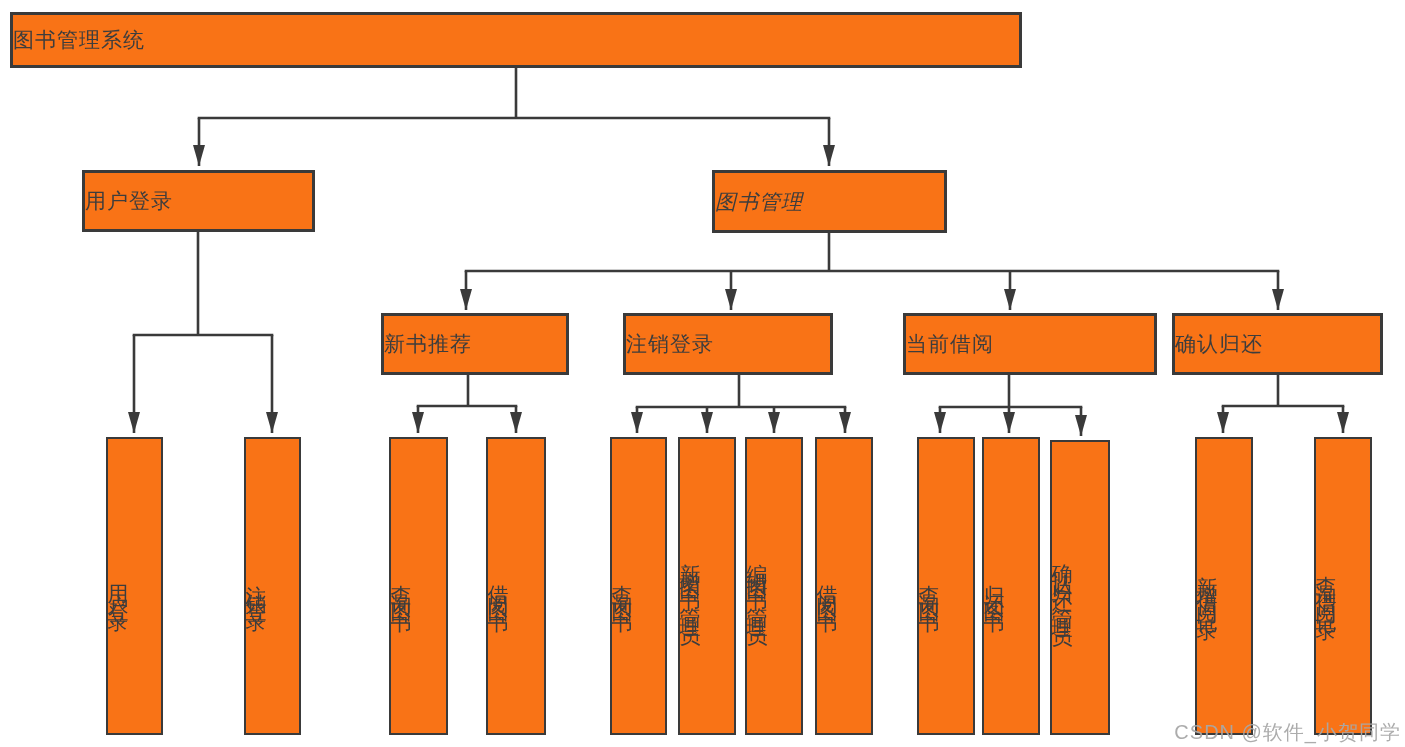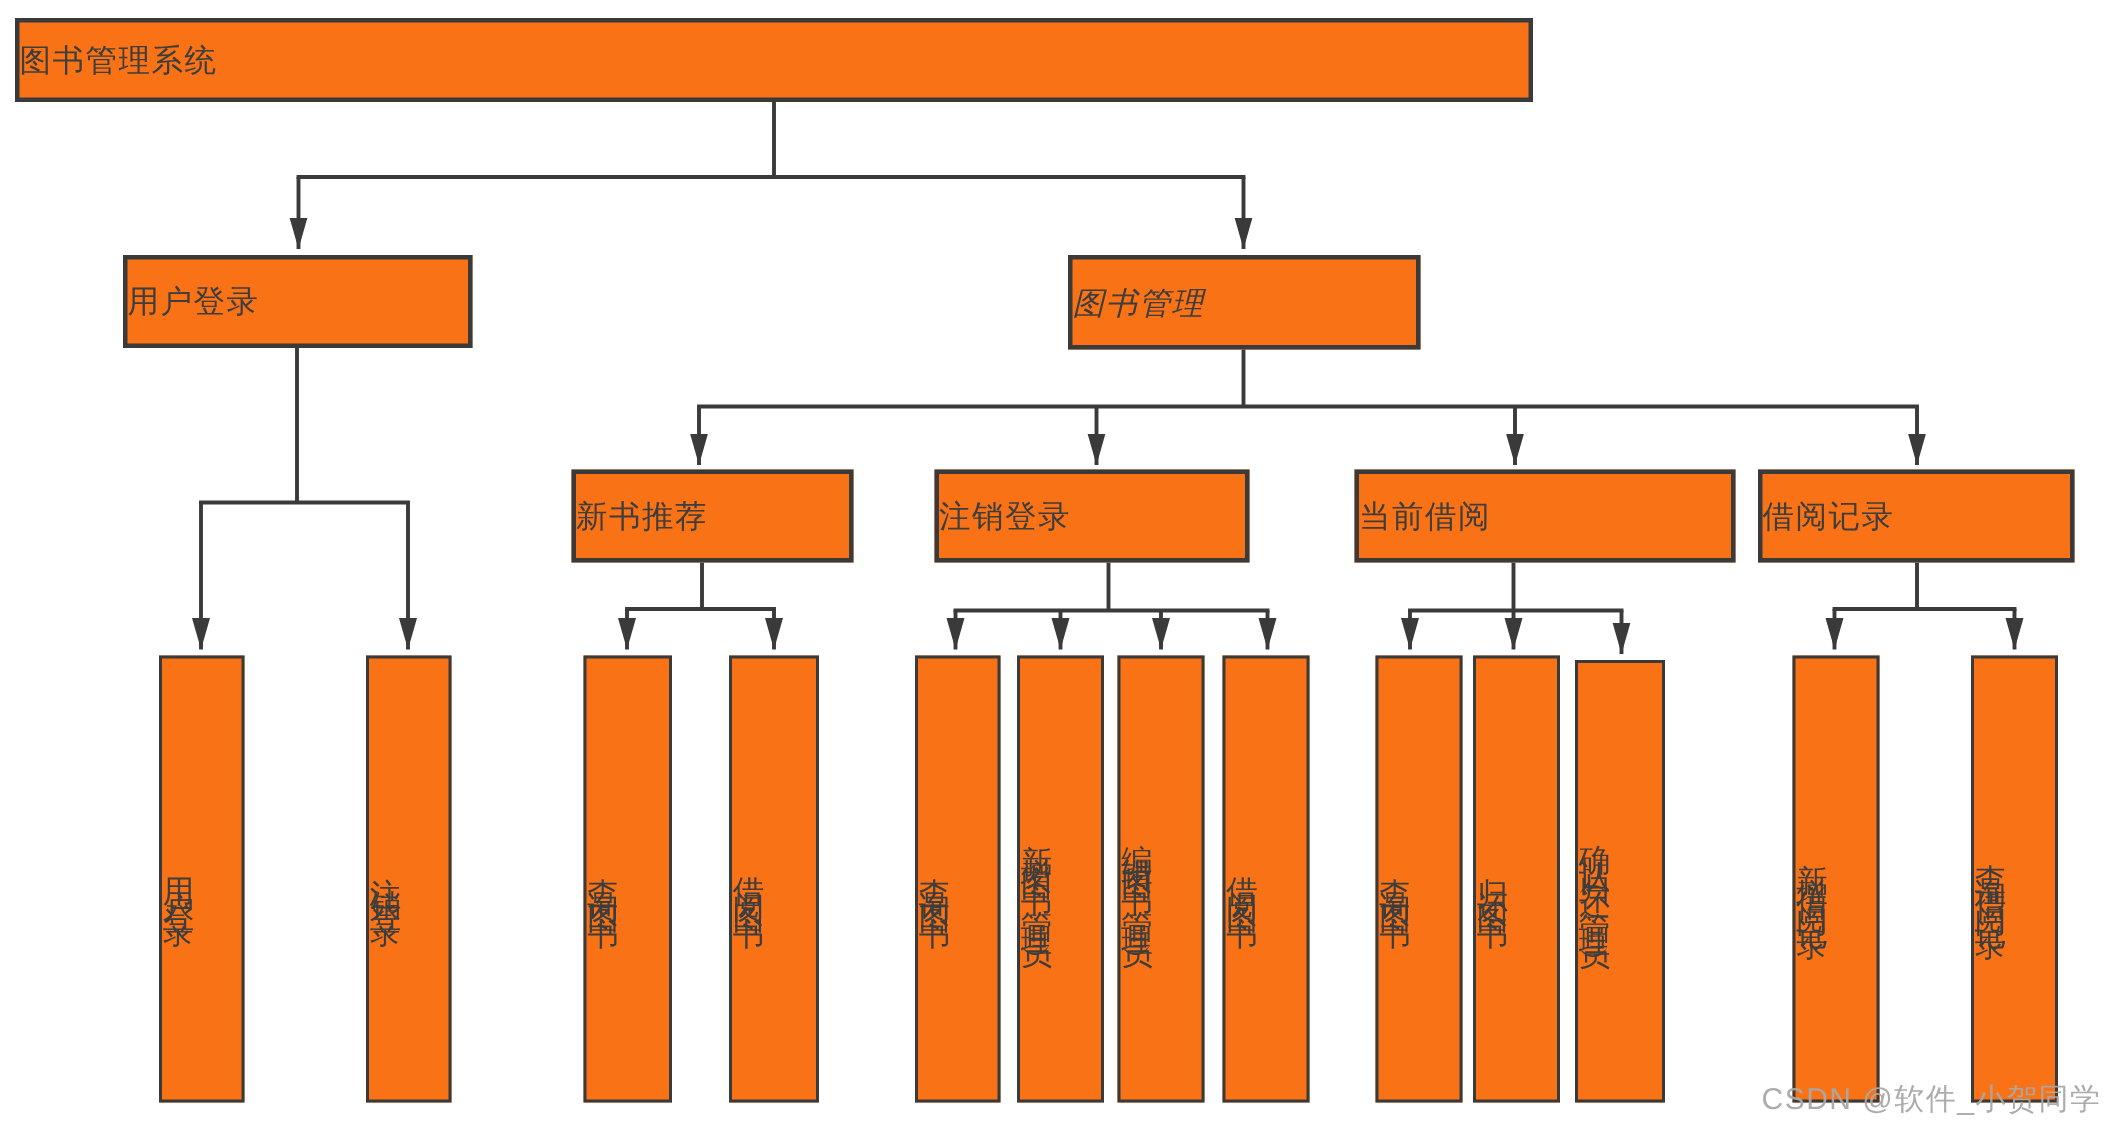--- a/index.html
+++ b/index.html
@@ -111,21 +111,21 @@
   <div class="node" style="left:362px;top:313px;width:188px;height:62px;margin-left:19px;">
     <span>新书推荐</span>
   </div>
   <div class="node" style="left:623px;top:313px;width:210px;height:62px;">
     <span>注销登录</span>
   </div>
   <div class="node" style="left:903px;top:313px;width:254px;height:62px;">
     <span>当前借阅</span>
   </div>
   <div class="node" style="left:1172px;top:313px;width:211px;height:62px;">
-    <span>借阅记录</span>
+    <span>确认归还</span>
   </div>
 
   <div class="node leaf" style="left:106px;top:437px;width:57px;height:298px;">
     <span class="vtext">用户登录</span>
   </div>
   <div class="node leaf" style="left:244px;top:437px;width:57px;height:298px;">
     <span class="vtext">注销登录</span>
   </div>
 
   <div class="node leaf" style="left:389px;top:437px;width:59px;height:298px;">

